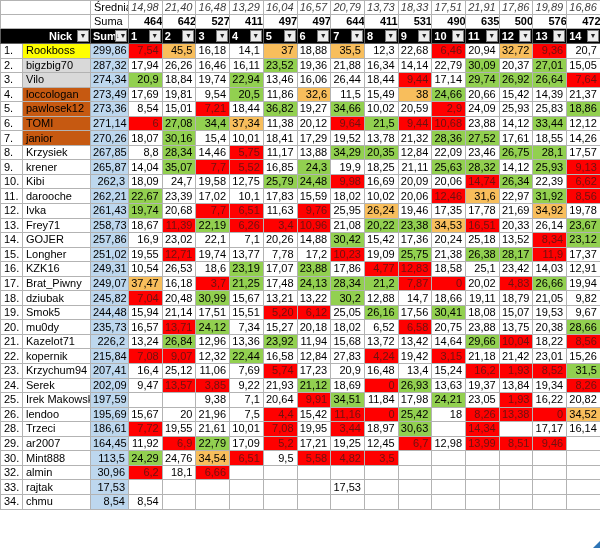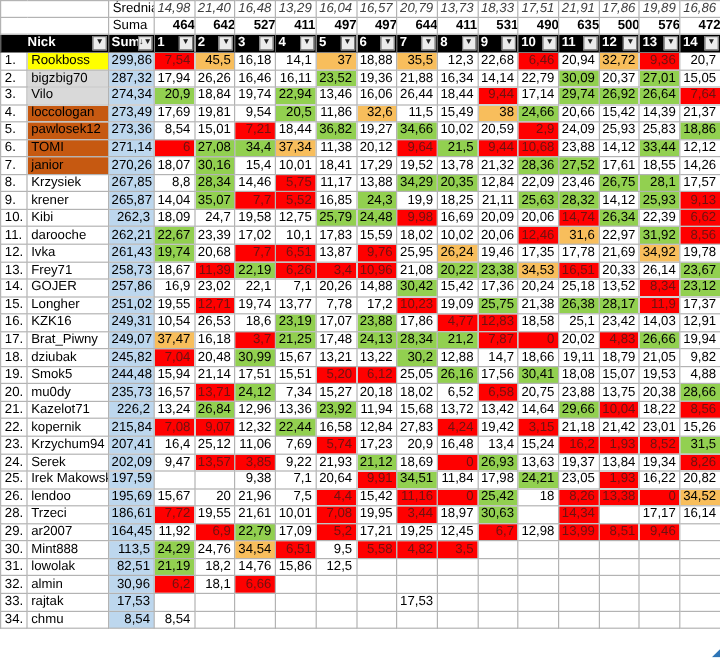--- a/index.html
+++ b/index.html
@@ -16,21 +16,21 @@
   thead td.sumrow-cell, thead td.avgrow-cell{height:14px;}
   .num{text-align:right;}
   .avg-val{font-style:italic;color:#3d3d3d;}
   .sum-val{font-weight:bold;padding-left:15px;}
   .lbl{text-align:left;padding-left:3px;}
   .hdr{
     background:var(--hdrbg);color:var(--hdrtext);font-weight:bold;
     border:1px solid #5e5e5e;position:relative;padding-right:15px;height:15px;
   }
   .hdr .htxt{display:inline-block;vertical-align:middle;}
-  .nick-hdr{padding-left:22px;margin-top:38px;}
+  .nick-hdr{padding-left:48px;margin-top:38px;}
   .fbtn{
     position:absolute;right:1px;top:50%;transform:translateY(-50%);
     width:12px;height:12px;background:#ececec;border:1px solid #7a7a7a;
     box-sizing:border-box;color:#222;font-size:7px;line-height:10px;
     text-align:center;font-weight:normal;cursor:pointer;
   }
   .rank{padding-left:3px;}
   .nick{padding-left:3px;margin-top:24px;}
   .suma-cell{background:var(--sumacol);}
   .hl-red{background:var(--red);color:var(--redtext);}
@@ -335,21 +335,21 @@
           <td class="num hl-red">8,56</td>
         </tr>
         <tr>
           <td class="rank">12.</td>
           <td class="nick ">Ivka</td>
           <td class="num suma-cell">261,43</td>
           <td class="num hl-green">19,74</td>
           <td class="num ">20,68</td>
           <td class="num hl-red">7,7</td>
           <td class="num hl-red">6,51</td>
-          <td class="num ">13,87</td>
+          <td class="num ">11,63</td>
           <td class="num hl-red">9,76</td>
           <td class="num ">25,95</td>
           <td class="num hl-orange">26,24</td>
           <td class="num ">19,46</td>
           <td class="num ">17,35</td>
           <td class="num ">17,78</td>
           <td class="num ">21,69</td>
           <td class="num hl-orange">34,92</td>
           <td class="num ">19,78</td>
         </tr>
@@ -477,21 +477,21 @@
           <td class="num ">15,51</td>
           <td class="num hl-red">5,20</td>
           <td class="num hl-red">6,12</td>
           <td class="num ">25,05</td>
           <td class="num hl-green">26,16</td>
           <td class="num ">17,56</td>
           <td class="num hl-green">30,41</td>
           <td class="num ">18,08</td>
           <td class="num ">15,07</td>
           <td class="num ">19,53</td>
-          <td class="num ">4,88</td>
+          <td class="num ">9,67</td>
         </tr>
         <tr>
           <td class="rank">20.</td>
           <td class="nick ">mu0dy</td>
           <td class="num suma-cell">235,73</td>
           <td class="num ">16,57</td>
           <td class="num hl-red">13,71</td>
           <td class="num hl-green">24,12</td>
           <td class="num ">7,34</td>
           <td class="num ">15,27</td>
@@ -670,39 +670,20 @@
           <td class="num hl-red">4,82</td>
           <td class="num hl-red">3,5</td>
           <td class="num "></td>
           <td class="num "></td>
           <td class="num "></td>
           <td class="num "></td>
           <td class="num "></td>
           <td class="num "></td>
         </tr>
         <tr>
-          <td class="rank">31.</td>
-          <td class="nick ">lowolak</td>
-          <td class="num suma-cell">82,51</td>
-          <td class="num hl-green">21,19</td>
-          <td class="num ">18,2</td>
-          <td class="num ">14,76</td>
-          <td class="num ">15,86</td>
-          <td class="num ">12,5</td>
-          <td class="num "></td>
-          <td class="num "></td>
-          <td class="num "></td>
-          <td class="num "></td>
-          <td class="num "></td>
-          <td class="num "></td>
-          <td class="num "></td>
-          <td class="num "></td>
-          <td class="num "></td>
-        </tr>
-        <tr>
           <td class="rank">32.</td>
           <td class="nick ">almin</td>
           <td class="num suma-cell">30,96</td>
           <td class="num hl-red">6,2</td>
           <td class="num ">18,1</td>
           <td class="num hl-red">6,66</td>
           <td class="num "></td>
           <td class="num "></td>
           <td class="num "></td>
           <td class="num "></td>

